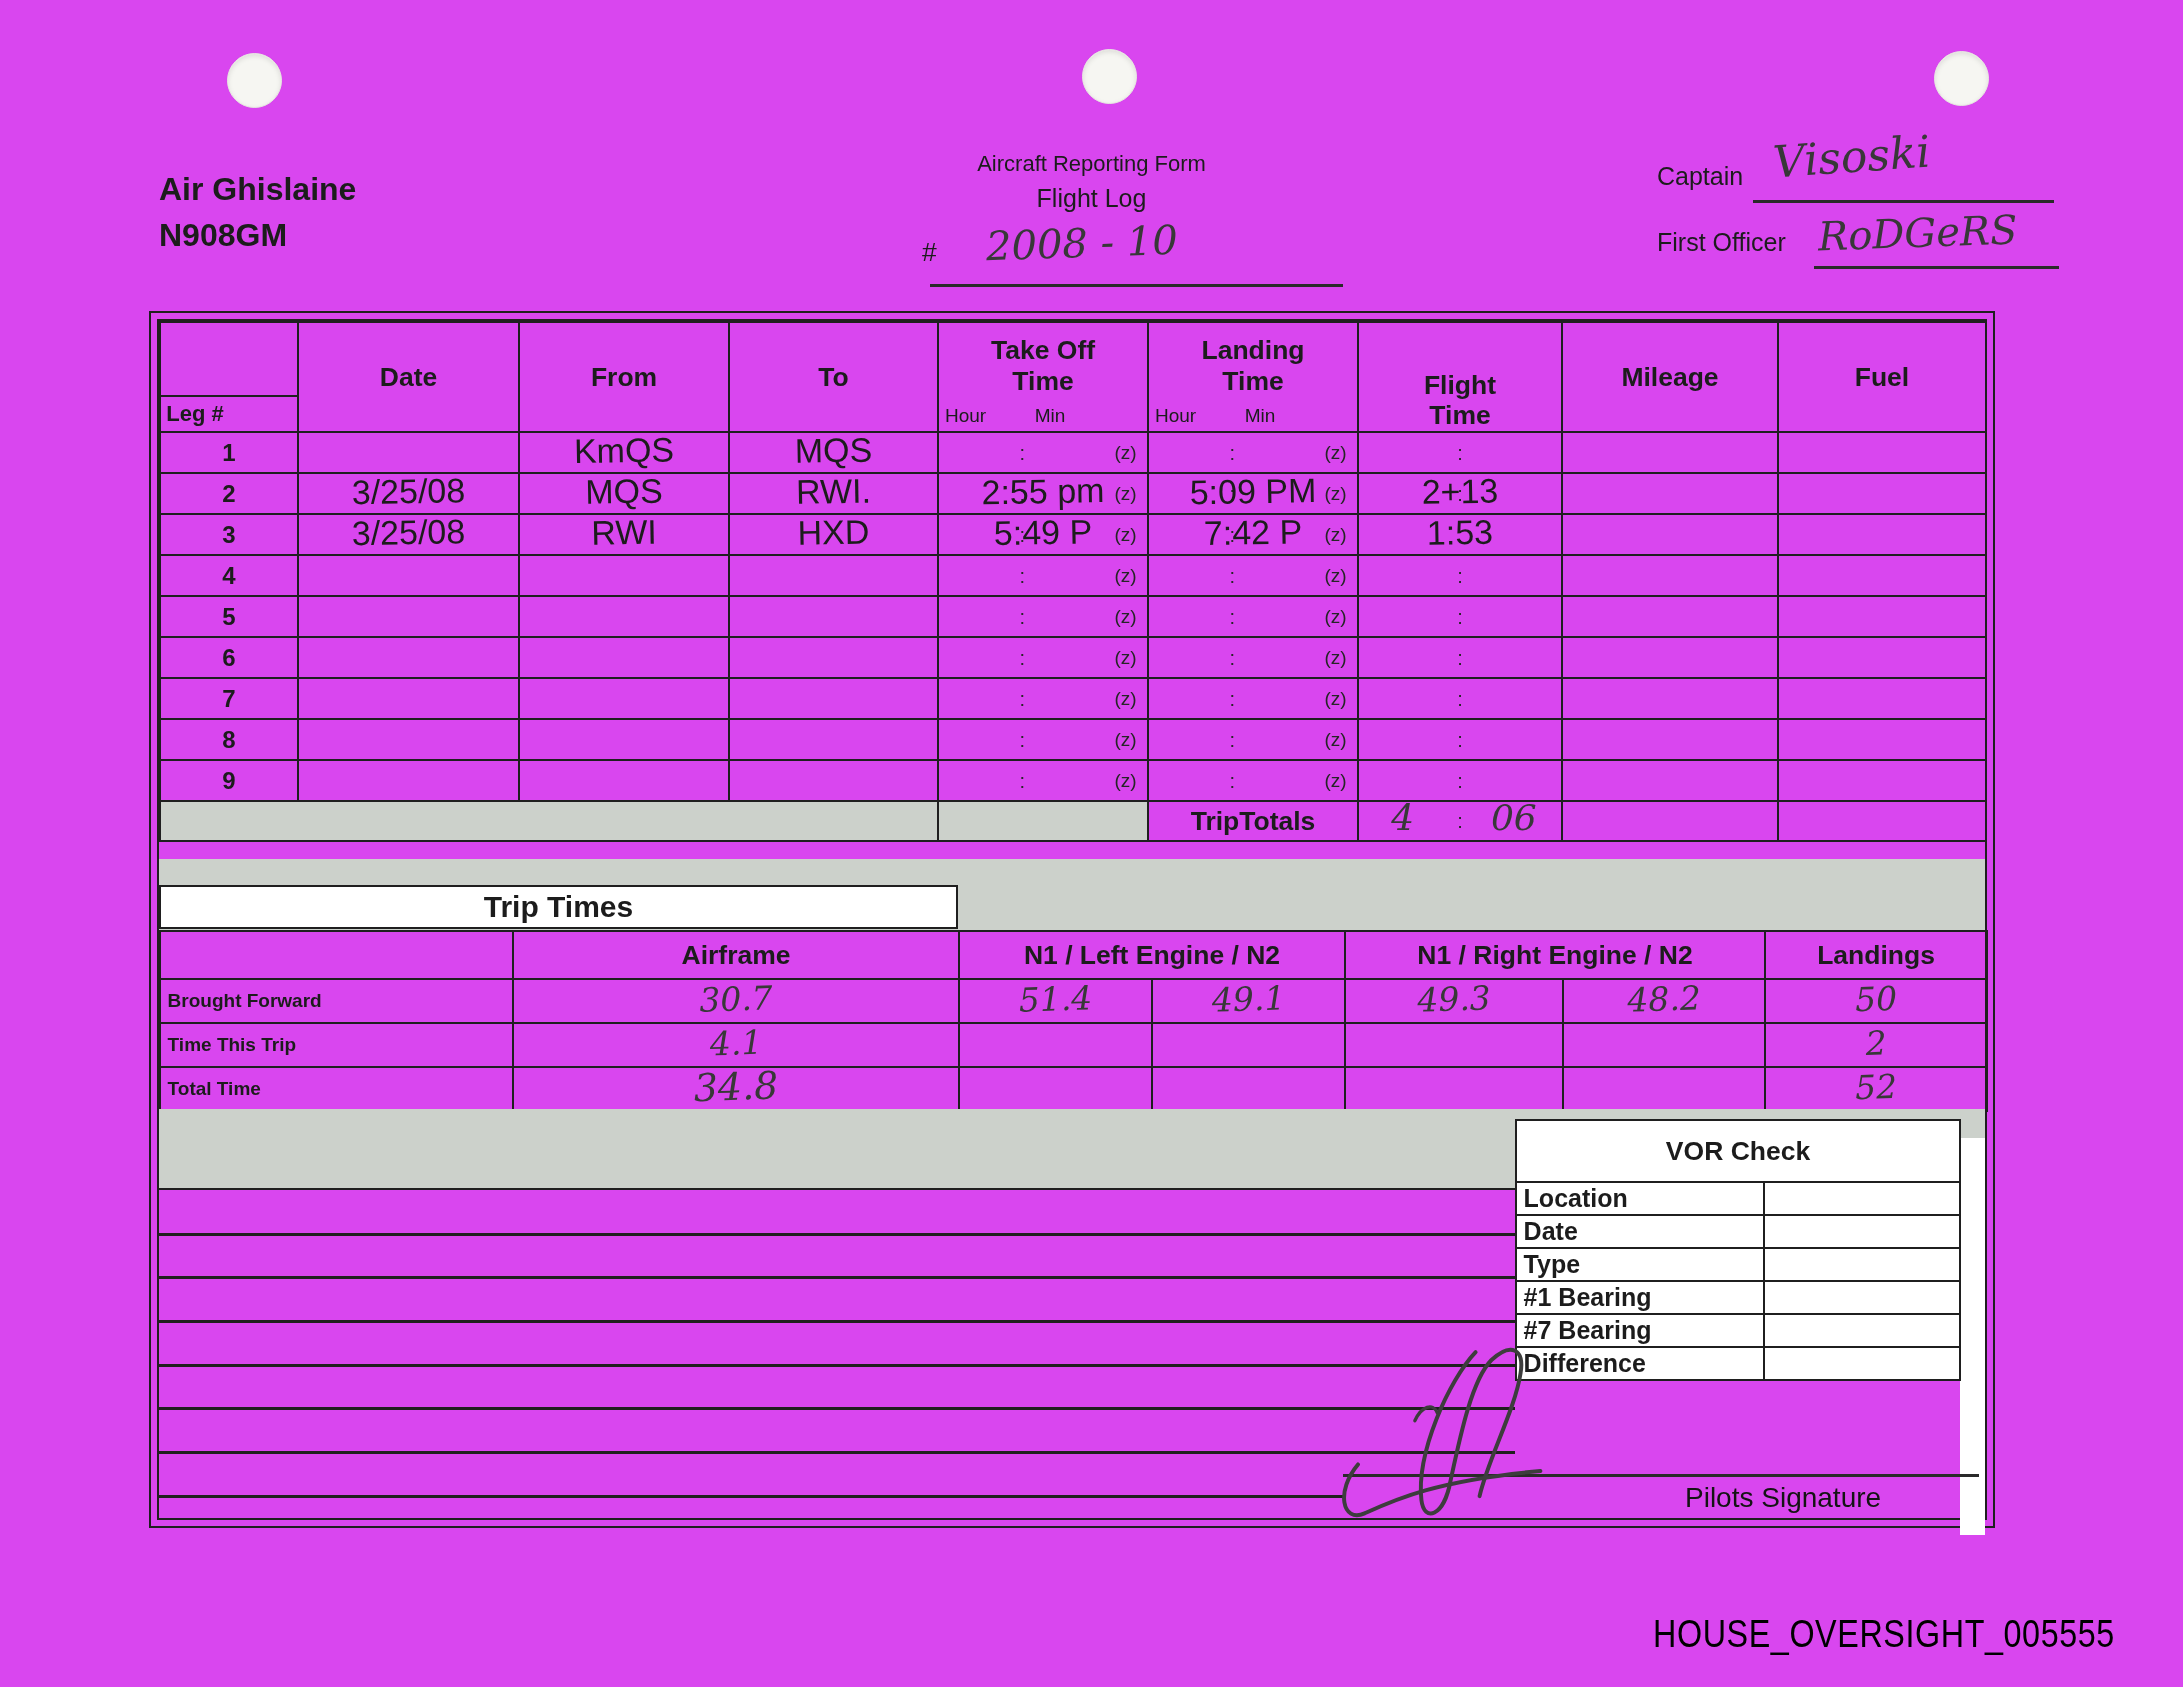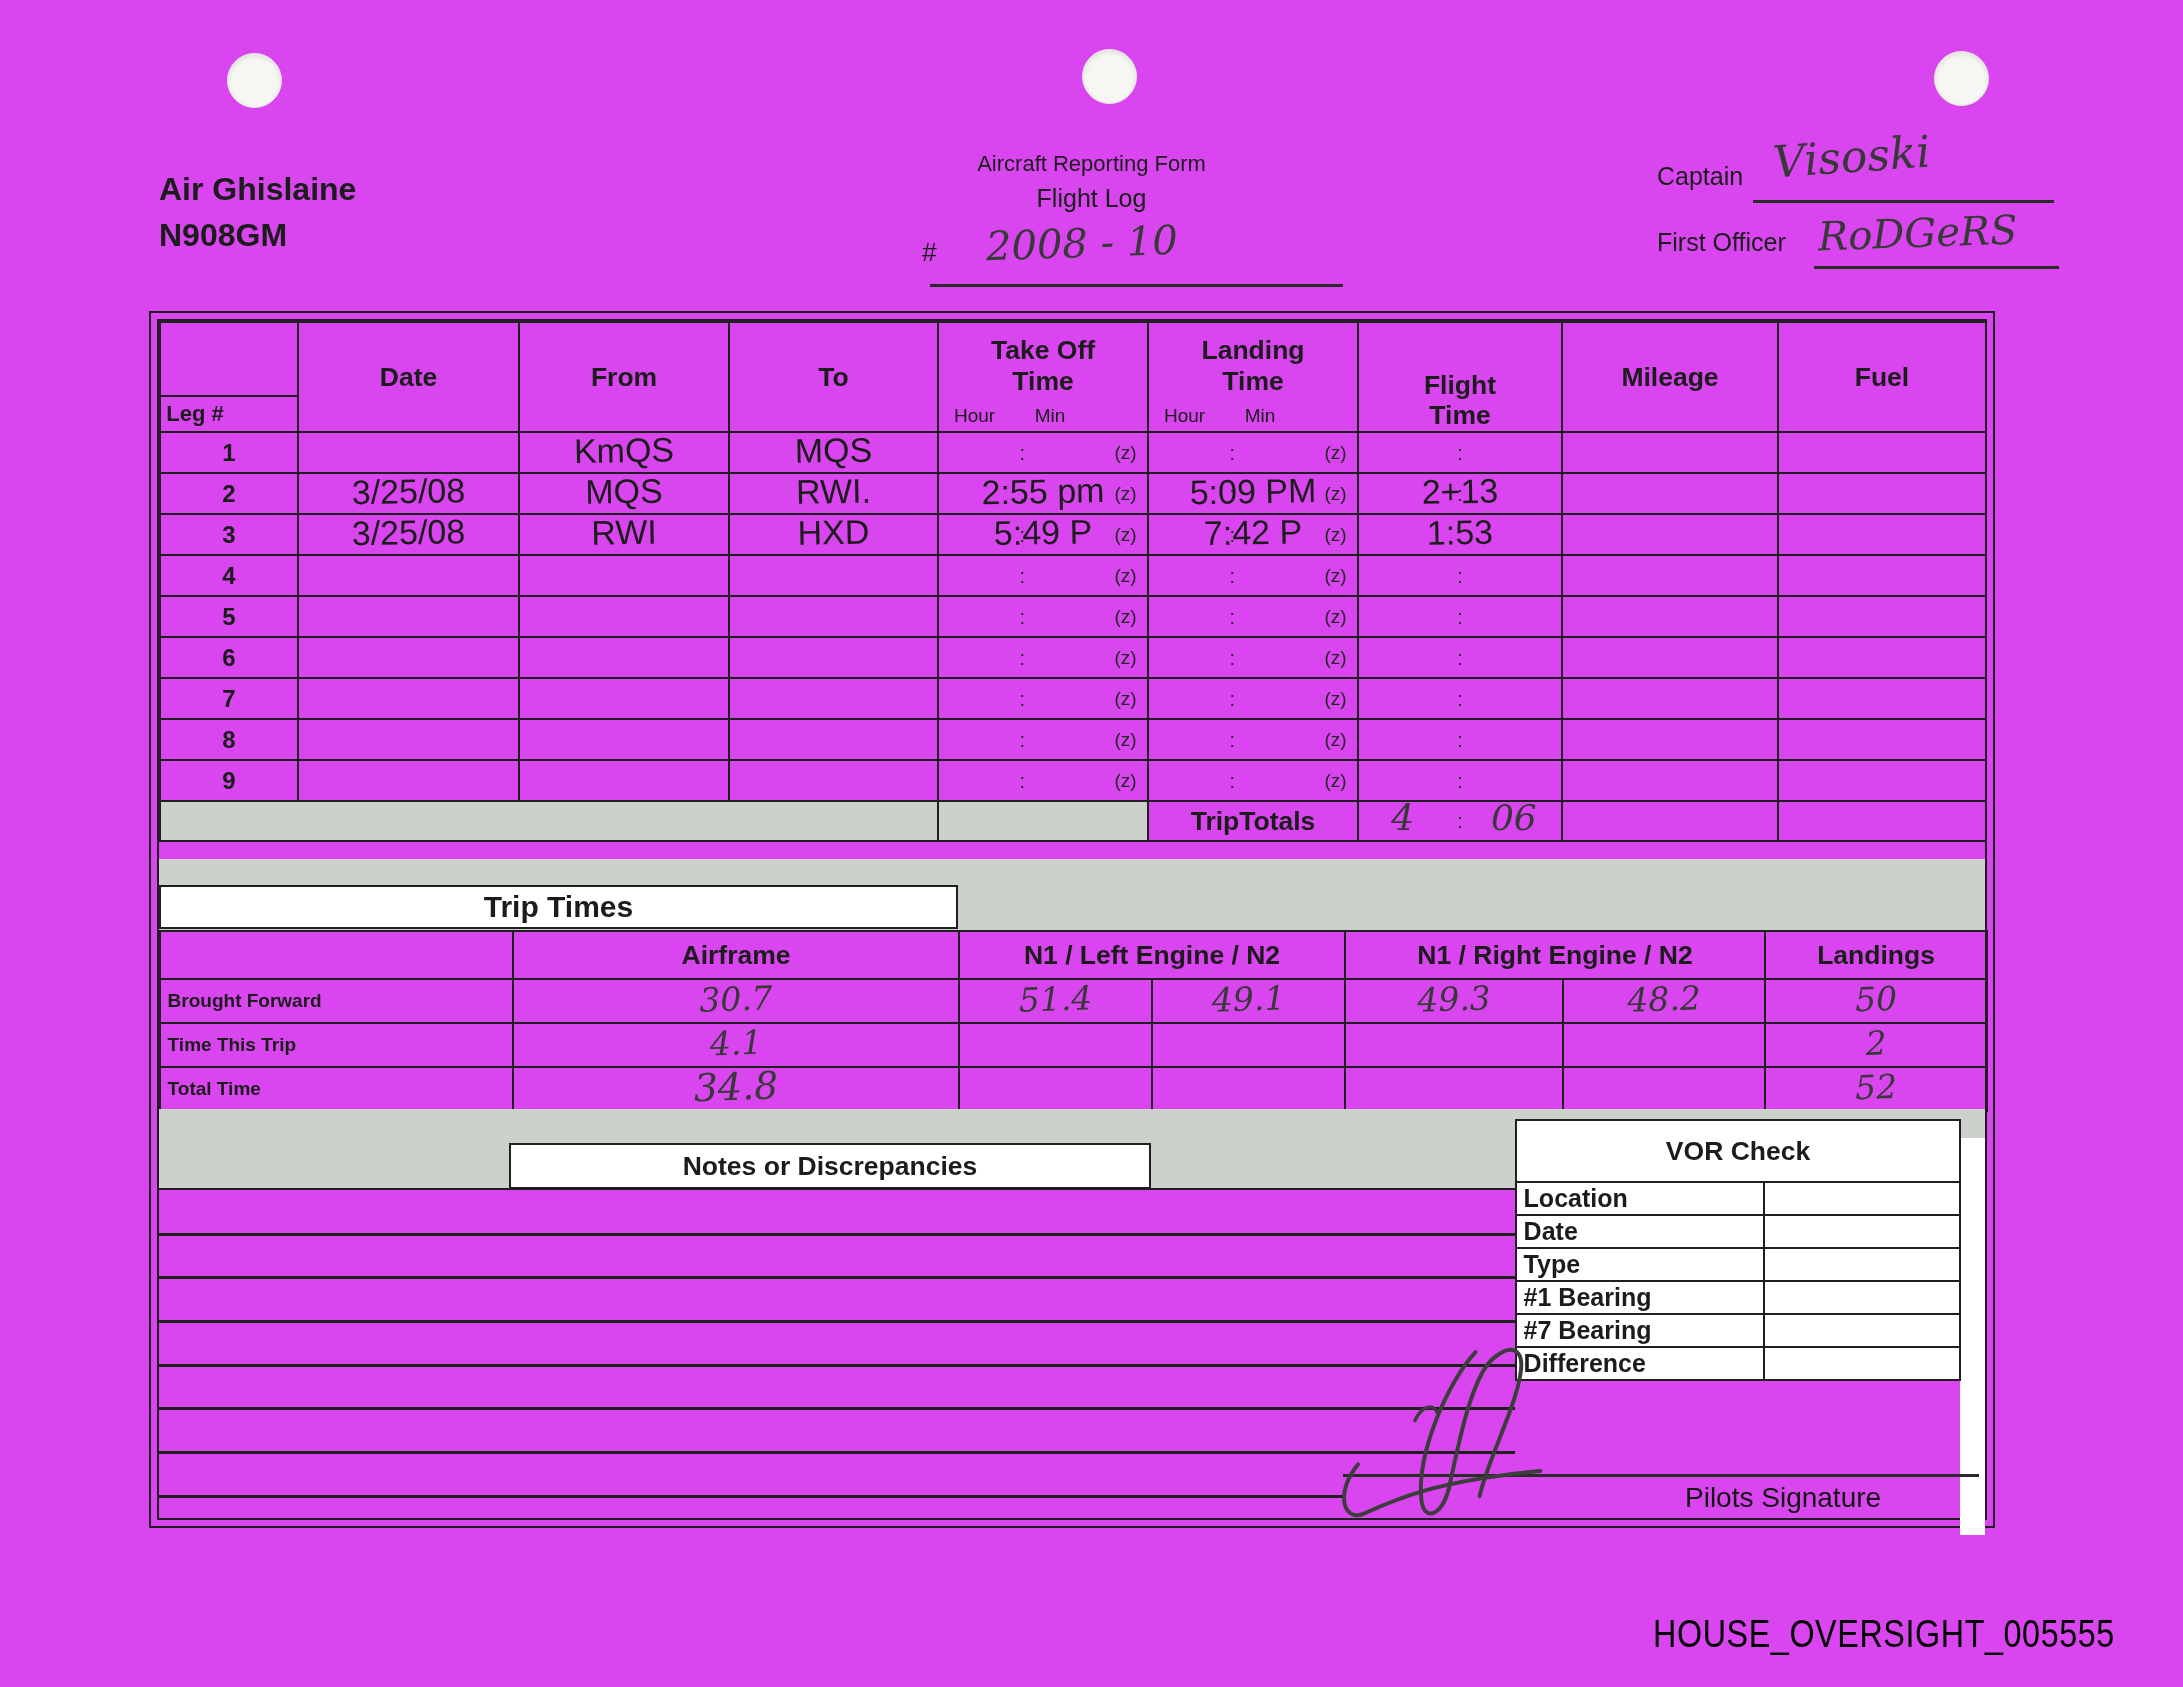--- a/index.html
+++ b/index.html
@@ -22,21 +22,21 @@
   .legs tr.datarow td{height:39px;}
   .hcell{font-size:26.5px;font-weight:bold;text-align:center;vertical-align:middle;}
   .leghead-wrap{display:flex;flex-direction:column;height:108px;}
   .leghead-top{flex:1;}
   .leghead-bot{border-top:2.6px solid #1f1f1f;height:34px;font-size:22px;font-weight:bold;
                display:flex;align-items:center;padding-left:5.3px;}
   .timehead{display:flex;flex-direction:column;height:108px;}
   .timehead .tt{flex:1;display:flex;align-items:center;justify-content:center;
                 font-size:26.5px;font-weight:bold;text-align:center;line-height:1.15;padding-top:6.6px;}
   .hm{height:29px;position:relative;font-size:19px;font-weight:normal;}
-  .hm .h{position:absolute;left:15px;bottom:4px;}
+  .hm .h{position:absolute;left:6px;bottom:4px;}
   .hm .m{position:absolute;left:46%;bottom:4px;}
   .legnum{display:block;text-align:center;font-size:24px;font-weight:bold;line-height:39px;}
   .pc{position:absolute;left:20%;right:40%;top:50%;transform:translateY(-50%);
       text-align:center;font-size:20px;color:#262626;}
   .pz{position:absolute;right:5%;top:50%;transform:translateY(-50%);font-size:19px;color:#262626;}
   .fc .pc{left:0;right:0;}
   .hw{position:absolute;left:0;right:0;top:50%;transform:translateY(-56%) rotate(-1deg);
       text-align:center;font-size:34px;z-index:2;}
   .grayfill{background:#ccd1cb;}
   .ttl-cell{text-align:center;font-size:26.5px;font-weight:bold;}
@@ -444,23 +444,20 @@
             <span class="hand thand">52</span>
           </td>
     </tr>
   </tbody>
     </table>
 
   <div class="gband" style="left:159px;top:1109px;width:1356px;height:79px;border-bottom:2.6px solid #1f1f1f;box-sizing:content-box;"></div>
   <div class="gband" style="left:1515px;top:1109px;width:470px;height:79px;"></div>
   <div style="position:absolute;left:1960px;top:1138px;width:25px;height:397px;background:#fff;"></div>
 
-  <div class="notesbox">
-    <span>Notes or Discrepancies</span>
-  </div>
 
   <table class="vor">
     <colgroup>
         <col style="width:248px">
         <col style="width:196px">
       </colgroup>
     <tbody>
         <tr>
       <td colspan="2" class="vtitle">VOR Check</td>
     </tr>

